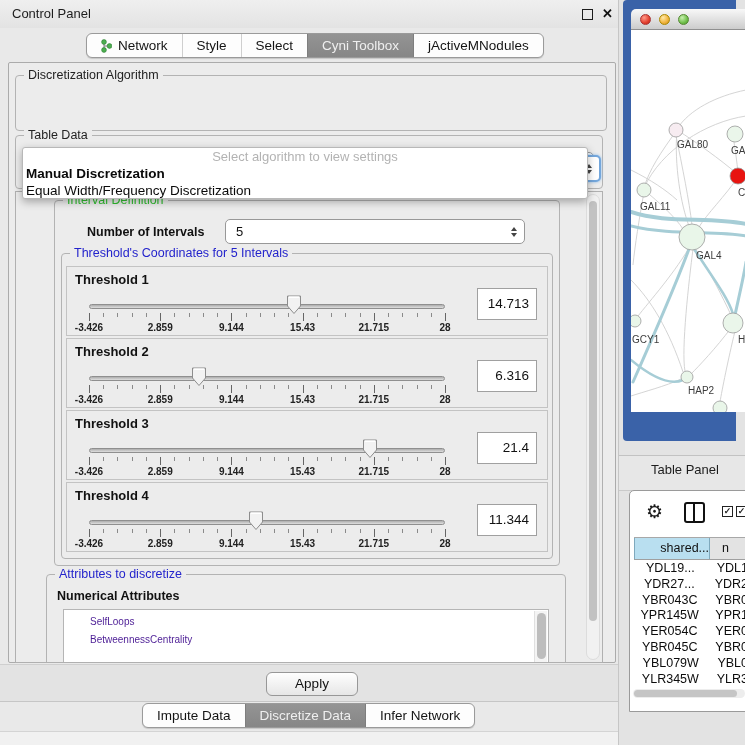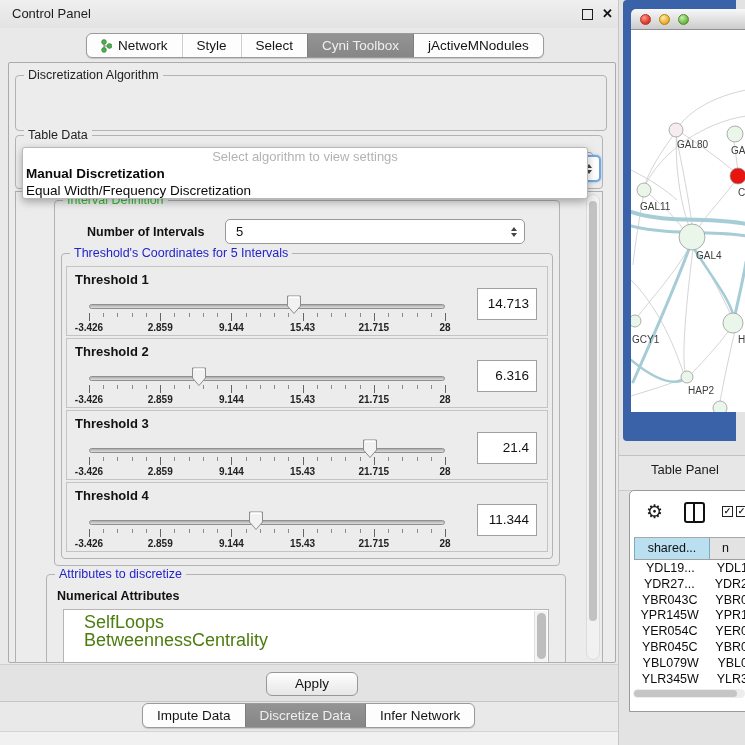--- a/index.html
+++ b/index.html
@@ -69,21 +69,21 @@
   .th-thumb { position:absolute; top:28px; width:16px; height:20px; }
   .tick { position:absolute; width:1px; background:#8a8a8a; }
   .tick.major { top:46px; height:8px; background:#666; }
   .tick.minor { top:46px; height:4px; }
   .ticklabel { position:absolute; top:55px; width:60px; text-align:center; font-size:10px; font-weight:bold; color:#222; }
   .th-value { position:absolute; right:10px; top:21px; width:60px; height:32px; background:#fff; border:1px solid #a0a0a0; font-size:13.5px; line-height:30px; text-align:right; padding-right:7px; color:#111; }
 
   #attr-group { left:30px; top:382px; width:520px; height:118px; }
   #attr-list-label { position:absolute; left:10px; top:14px; font-size:12.5px; font-weight:bold; color:#111; }
   #attr-list { position:absolute; left:16px; top:34px; width:486px; height:80px; background:#fff; border:1px solid #b5b5b5; overflow:hidden; }
-  #attr-list .list-item { font-size:18px; line-height:18px; padding-left:20px; color:#4d7c0f; }
+  #attr-list .list-item { font-size:10px; line-height:18px; padding-left:26px; color:#4c1d95; }
   #attr-list .items { padding-top:3px; }
   #attr-vscroll { position:absolute; right:1px; top:1px; width:13px; height:calc(100% - 2px); background:#f4f4f4; border-left:1px solid #e0e0e0; }
   #attr-vscroll .thumb { position:absolute; left:2px; top:2px; width:9px; height:46px; background:#bdbdbd; border-radius:5px; }
 
   #apply-strip { left:0; top:664px; width:618px; height:38px; background:#e3e3e3; border-top:1px solid #cfcfcf; border-bottom:1px solid #c6c6c6; }
   #apply-btn { position:absolute; left:266px; top:7px; width:92px; height:24px; background:linear-gradient(#fefefe,#e6e6e6); border:1px solid #979797; border-radius:6px; font-size:13.5px; text-align:center; line-height:22px; color:#111; }
 
   #footer-strip { left:0; top:731px; width:745px; height:14px; background:#f1f1f1; border-top:1px solid #d4d4d4; }
 
   
@@ -101,21 +101,21 @@
 
   #table-panel { position:absolute; left:10px; top:490px; width:120px; height:222px; background:#fff; border:1px solid #9a9a9a; border-radius:5px 0 0 0; overflow:hidden; }
   #tp-toolbar { position:absolute; left:0; top:0; width:100%; height:45px; }
   #gear-icon { position:absolute; left:16px; top:9px; font-size:19px; color:#1a1a1a; line-height:24px; }
   #columns-icon { position:absolute; left:54px; top:11px; width:21px; height:21px; border:2px solid #111; border-radius:3px; }
   #columns-icon::after { content:""; position:absolute; left:7px; top:0; width:2px; height:17px; background:#111; }
   .mini-check { position:absolute; top:15px; width:11px; height:11px; border:1.5px solid #222; font-size:9px; line-height:9px; text-align:center; color:#222; font-weight:bold; }
   #check1 { left:92px; } #check2 { left:106px; }
 
   #tp-header { position:absolute; left:4px; top:46px; right:0; height:23px; display:flex; border-top:1px solid #a8a8a8; border-bottom:1px solid #9f9f9f; }
-  #tp-header .hc1 { width:76px; background:#b9dff0; border:1px solid #7fa9bd; border-top:none; border-bottom:none; text-align:center; font-size:12.5px; line-height:21px; color:#111; }
+  #tp-header .hc1 { width:76px; background:#b9dff0; border:1px solid #7fa9bd; border-top:none; border-bottom:none; text-align:right; font-size:12.5px; line-height:21px; color:#111; }
   #tp-header .hc2 { flex:1; background:#e3e3e3; font-size:12.5px; line-height:21px; padding-left:12px; color:#111; }
   #tp-rows { position:absolute; left:4px; top:70px; right:0; height:127px; overflow:hidden; }
   .trow { display:flex; height:15.8px; font-size:12.5px; line-height:15.8px; color:#0c0c0c; }
   .trow .c1 { width:76px; text-align:center; white-space:nowrap; }
   .trow .c2 { flex:1; padding-left:10px; white-space:nowrap; }
   #tp-hscroll { position:absolute; left:3px; bottom:13px; width:112px; height:9px; background:#ededed; border-radius:5px; }
   #tp-hscroll .thumb { position:absolute; left:1px; top:1px; width:103px; height:7px; background:#c5c5c5; border-radius:4px; }
 
   svg text { font-family:"Liberation Sans", sans-serif; }
 </style>

